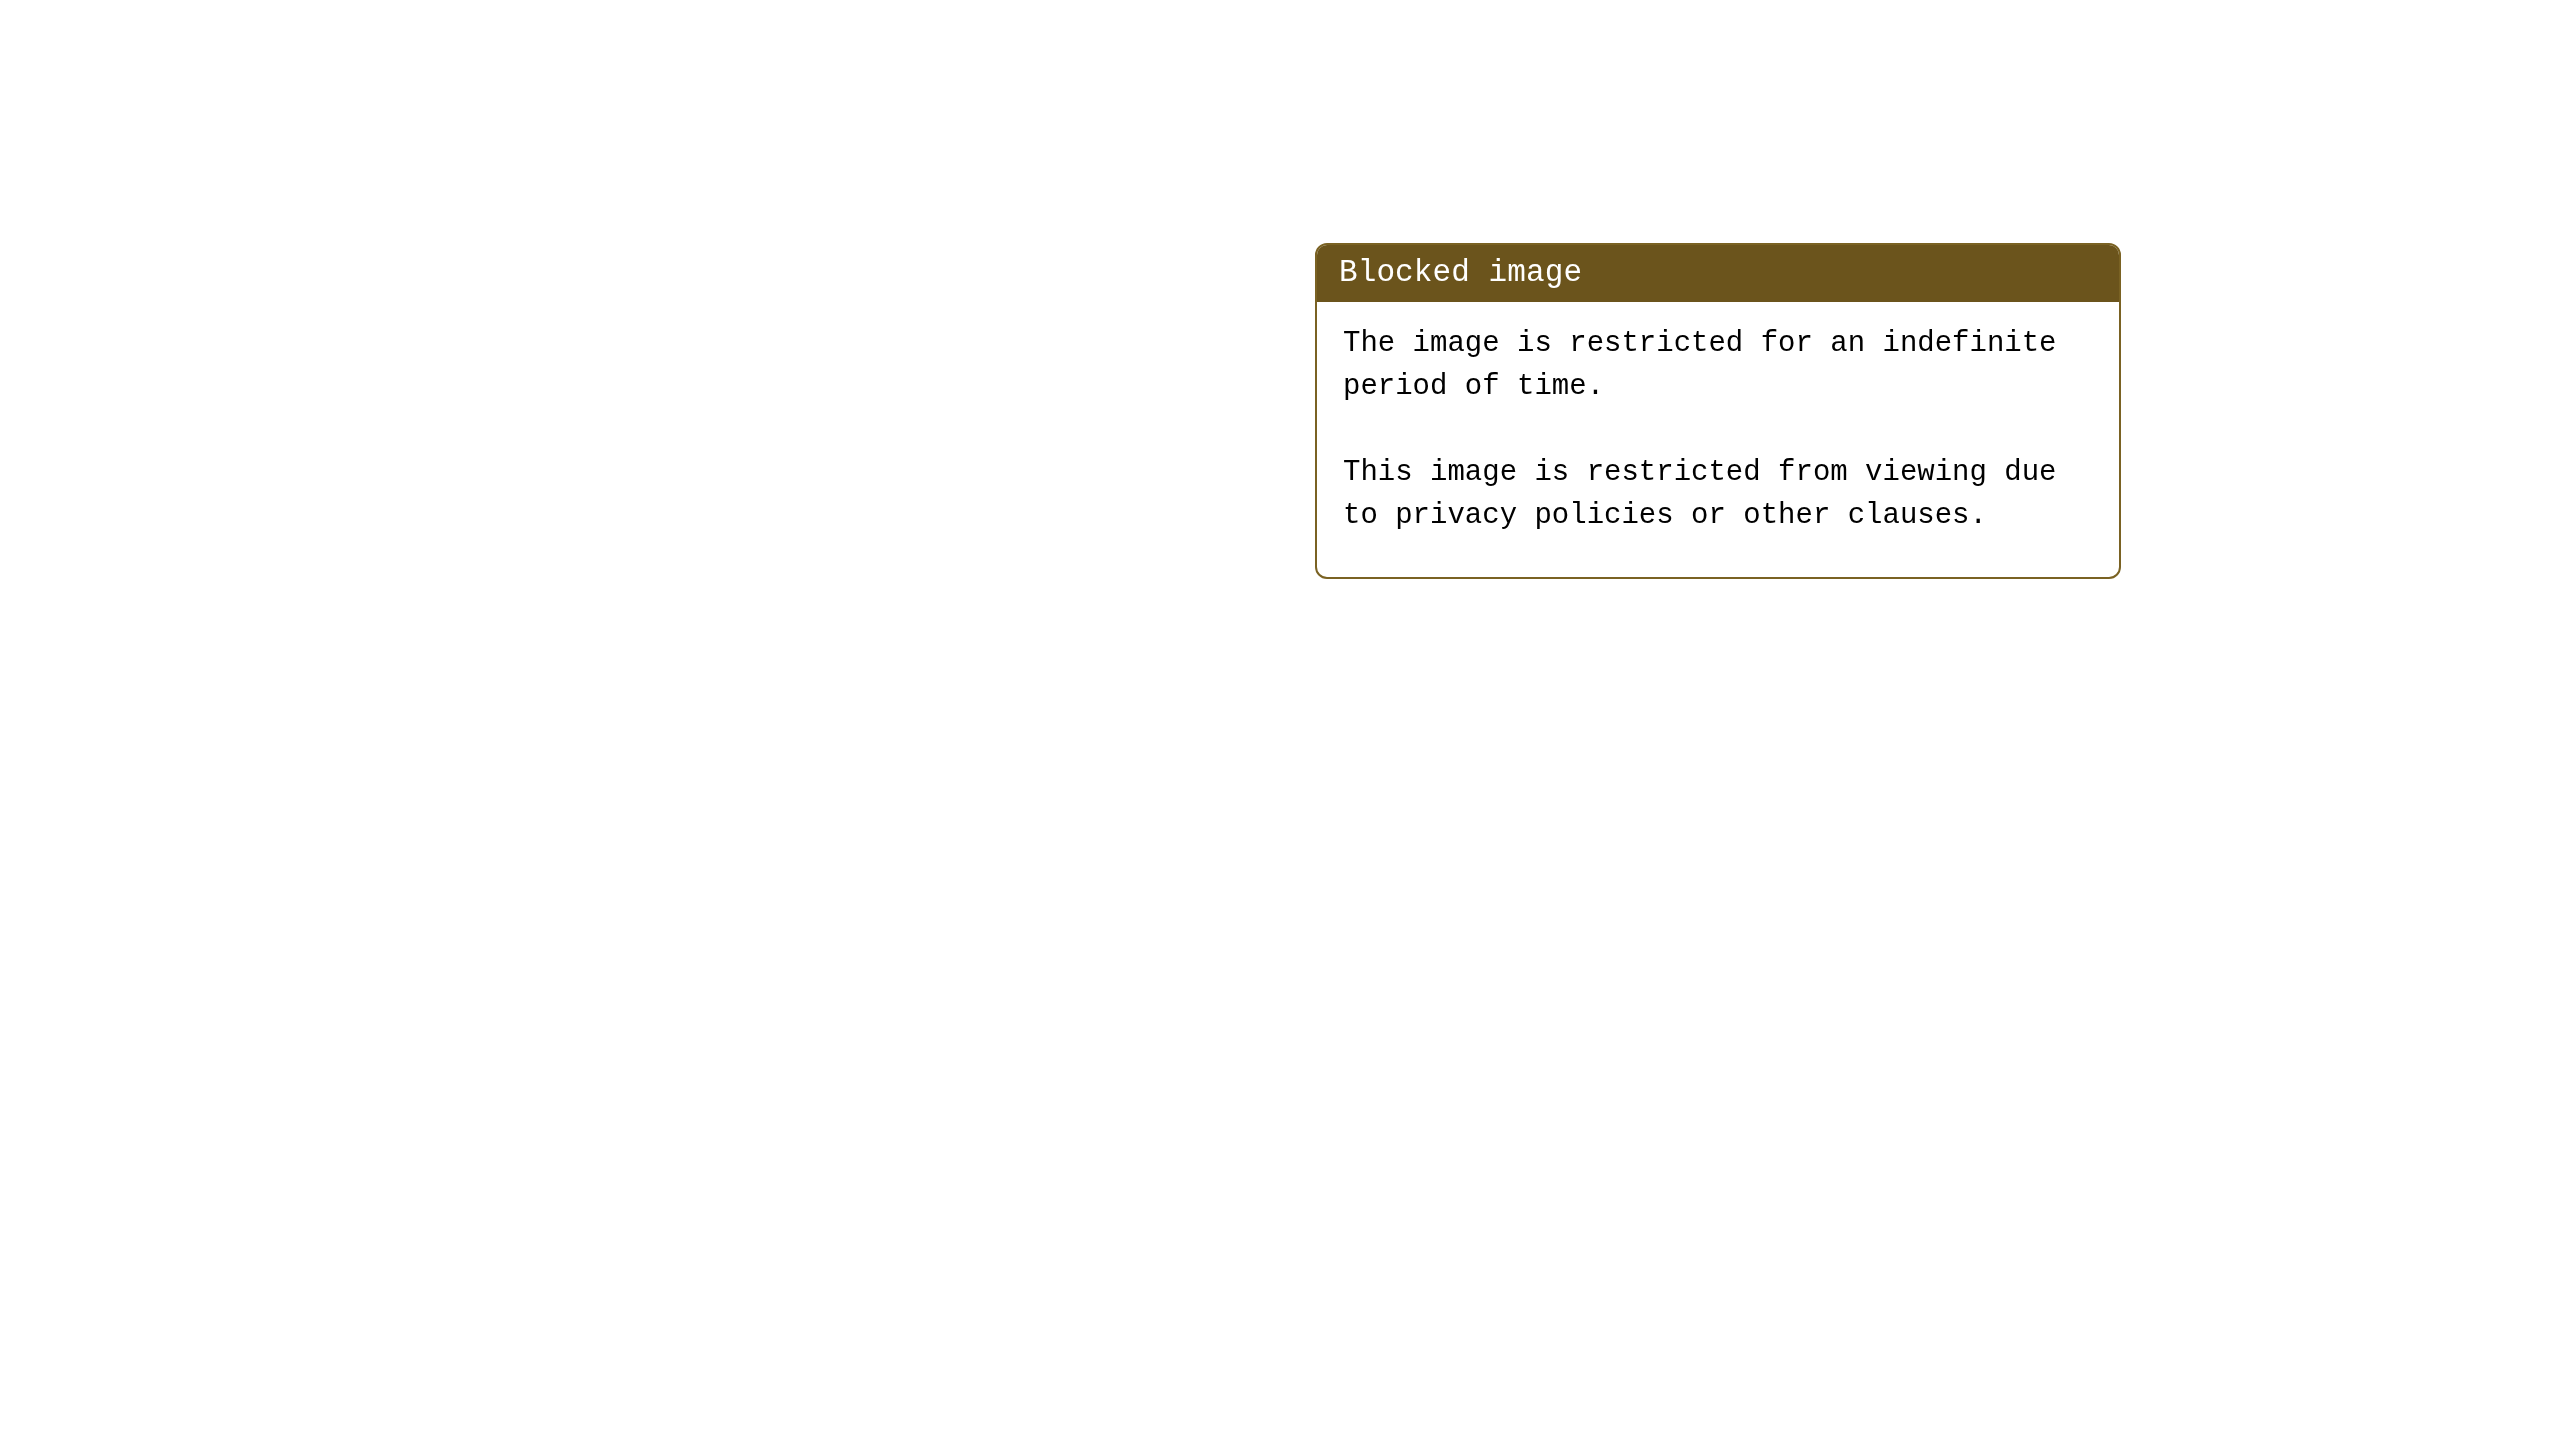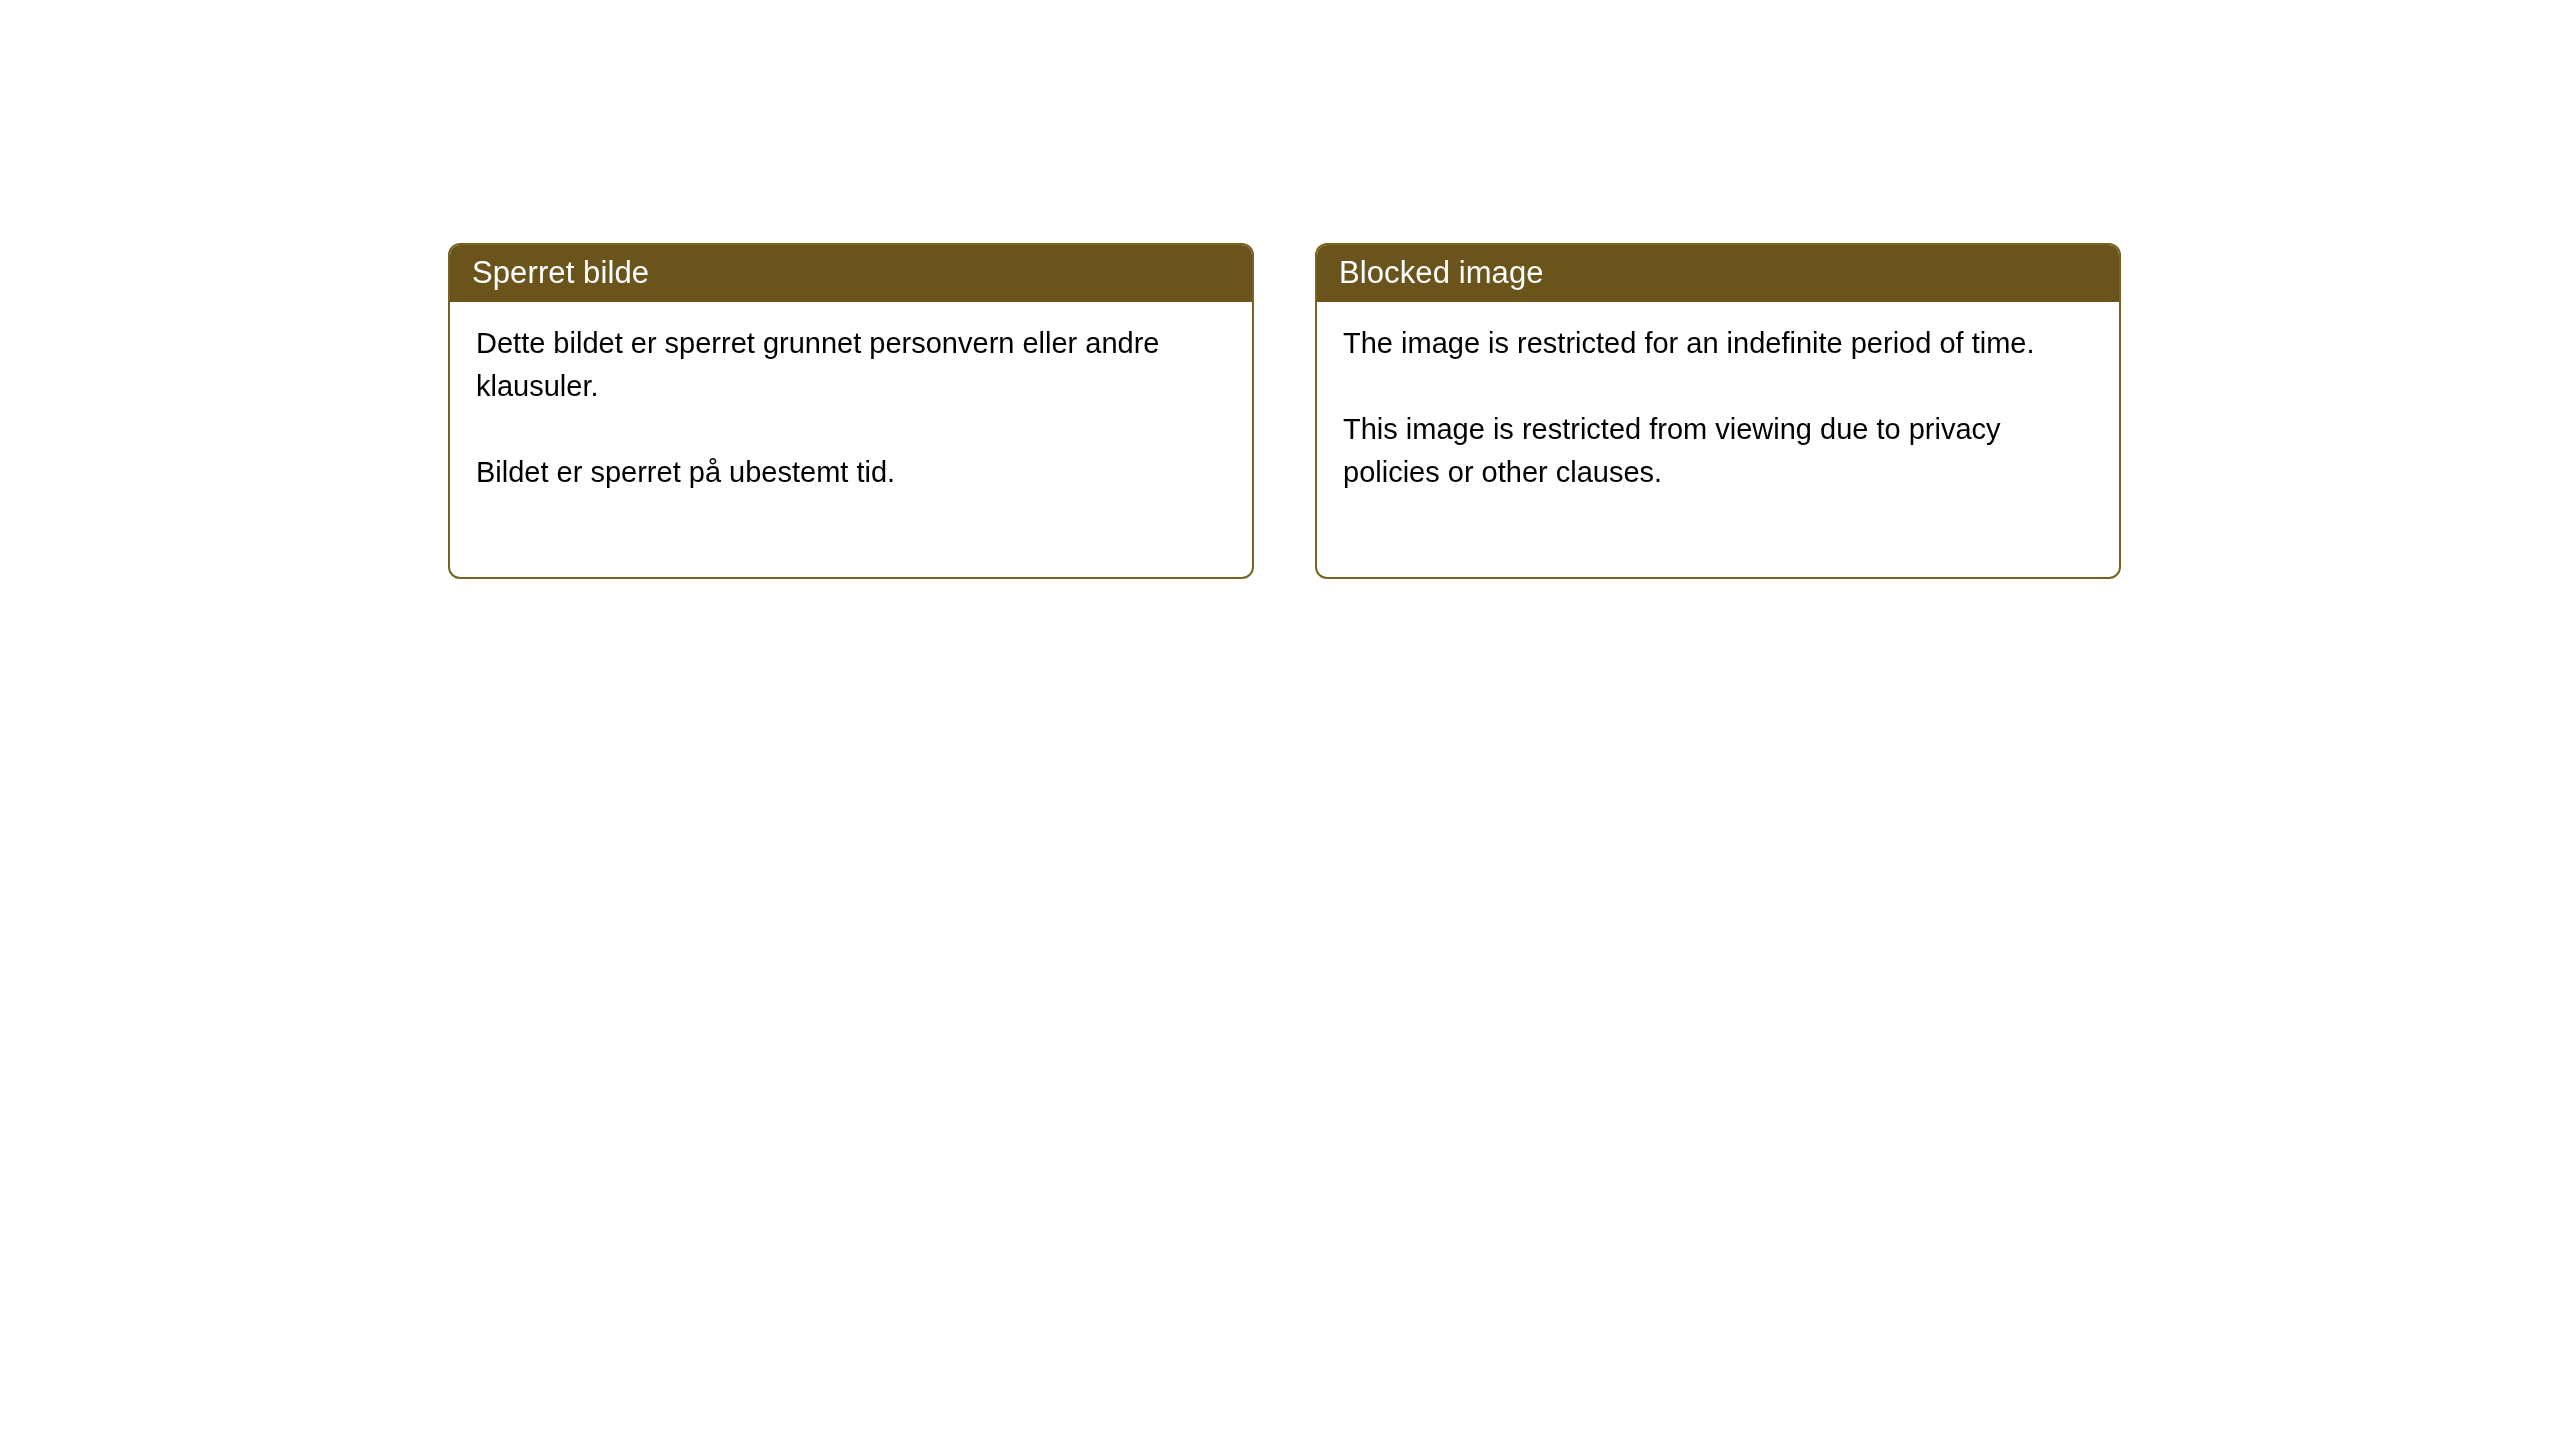--- a/index.html
+++ b/index.html
@@ -36,20 +36,21 @@
     top: 243px;
     width: 806px;
     height: 336px;
   }
 
   .notice-card.card-en {
     left: 1315px;
     top: 243px;
     width: 806px;
     height: 336px;
+    font-family: Liberation Mono, monospace;
   }
 
   .card-header {
     box-sizing: border-box;
     height: 59px;
     background: #6b541c;
     display: flex;
     align-items: center;
     padding: 0 0 0 24px;
     margin: -2px -2px 0 -2px;
@@ -82,29 +83,20 @@
 
   .card-paragraph + .card-paragraph {
     margin-top: 43px;
   }
 </style>
 </head>
 <body>
 
 <div id="stage">
 
-  <section class="notice-card card-no">
-    <div class="card-header">
-      <span class="card-title">Sperret bilde</span>
-    </div>
-    <div class="card-body">
-      <p class="card-paragraph">Dette bildet er sperret grunnet personvern eller andre klausuler.</p>
-      <p class="card-paragraph">Bildet er sperret på ubestemt tid.</p>
-    </div>
-  </section>
 
   <section class="notice-card card-en">
     <div class="card-header">
       <span class="card-title">Blocked image</span>
     </div>
     <div class="card-body">
       <p class="card-paragraph">The image is restricted for an indefinite period of time.</p>
       <p class="card-paragraph">This image is restricted from viewing due to privacy policies or other clauses.</p>
     </div>
   </section>

